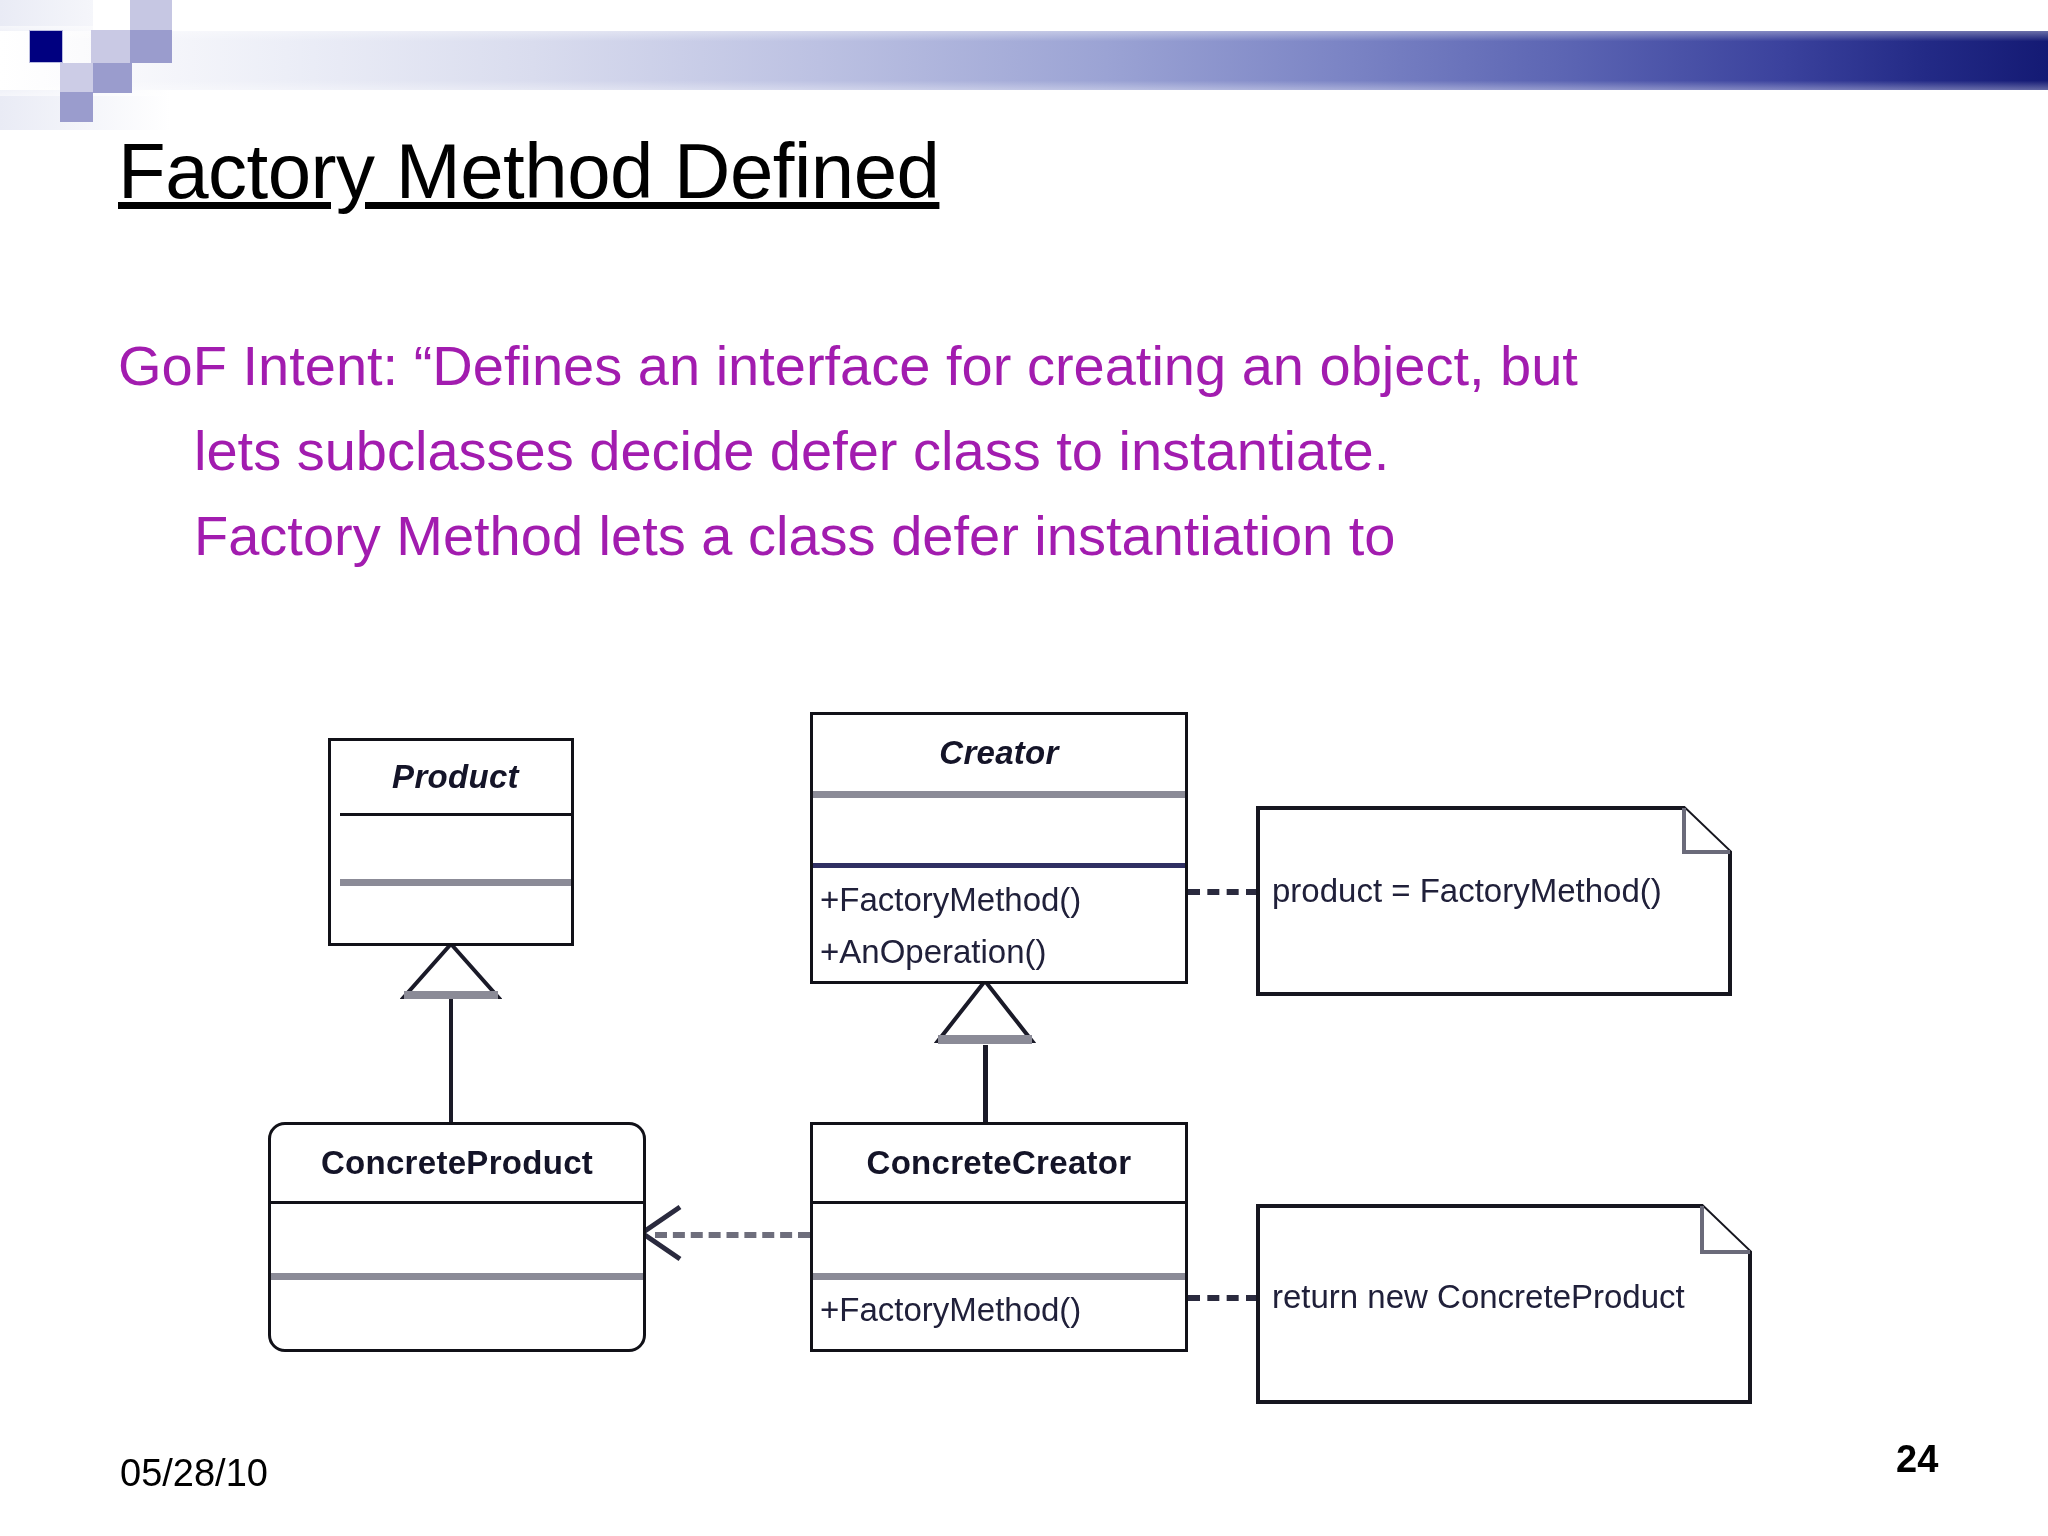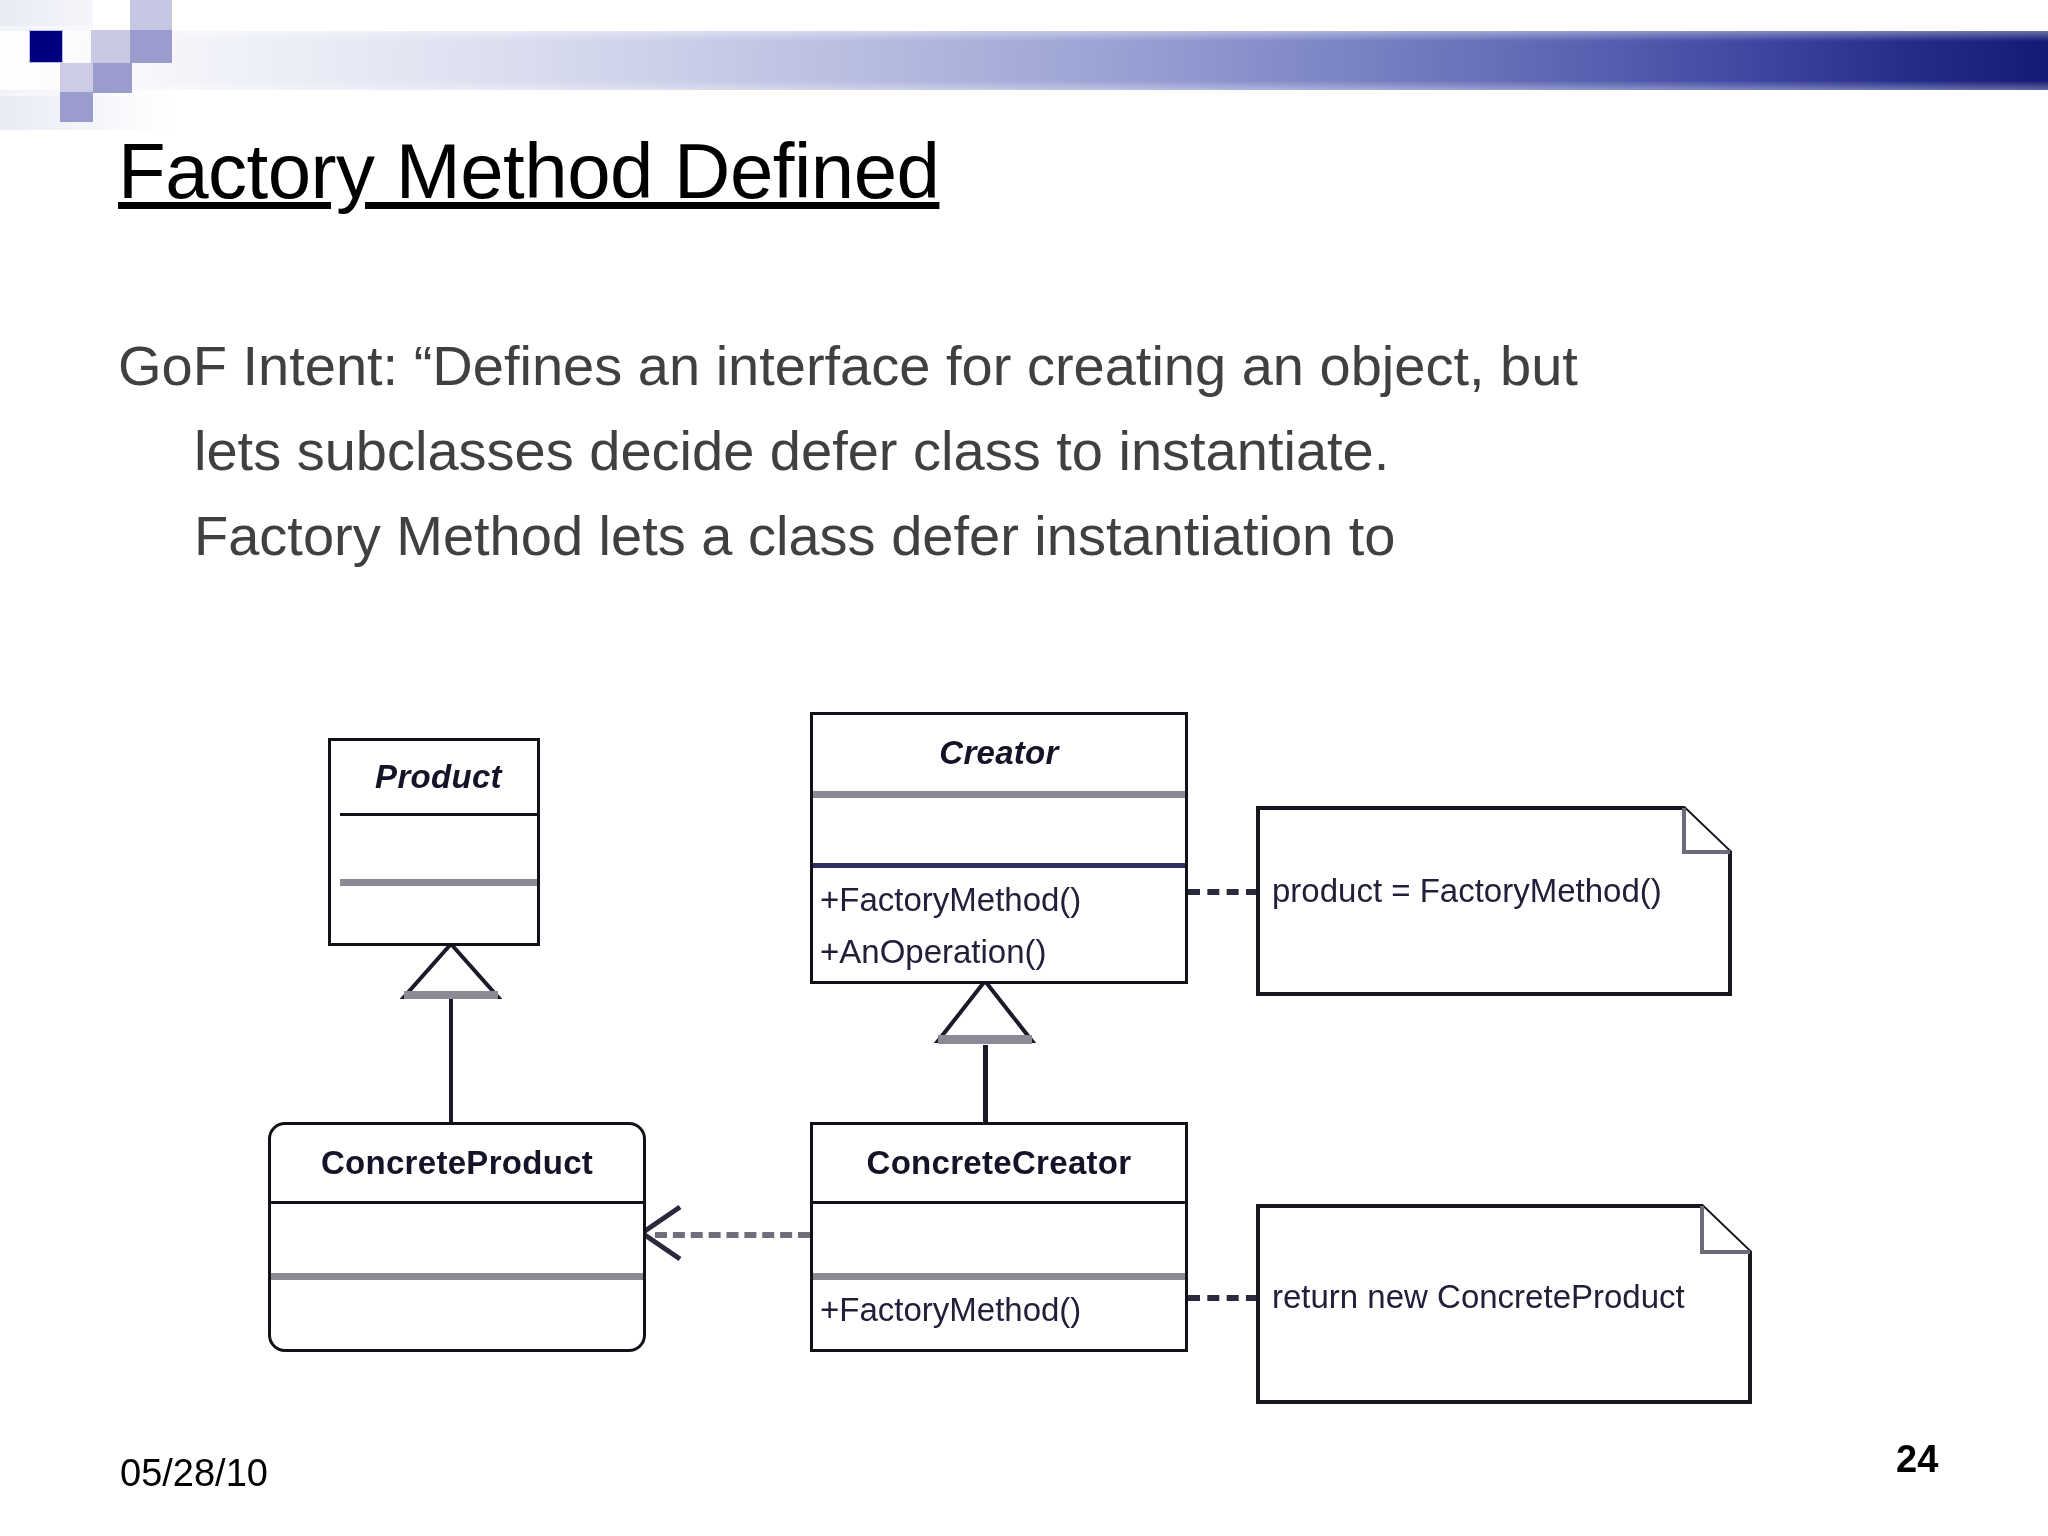--- a/index.html
+++ b/index.html
@@ -77,21 +77,21 @@
   }
 
   
   #body-text {
     position: absolute;
     left: 118px;
     top: 323px;
     width: 1800px;
     font-size: 56px;
     line-height: 85px;
-    color: #404040;
+    color: #a21caf;
   }
   #body-text .indent {
     display: block;
     padding-left: 76px;
     text-indent: 0;
   }
   #body-text .first {
     display: block;
     padding-left: 0;
   }
@@ -233,21 +233,21 @@
     </svg>
 
     <div class="dash-h" style="left:655px; top:1232px; width:155px; border-top:6px dashed #6e6e7c;"></div>
     <svg style="position:absolute; left:636px; top:1203px; width:50px; height:60px;" viewBox="0 0 50 60">
       <path d="M 44 4 L 6 30 L 44 56" fill="none" stroke="#2a2a3e" stroke-width="5"></path>
     </svg>
 
     <div class="dash-h" style="left:1130px; top:889px; width:128px; border-top:6px dashed #2a2a3e;"></div>
     <div class="dash-h" style="left:1130px; top:1295px; width:128px; border-top:6px dashed #2a2a3e;"></div>
 
-    <div class="uml-box" style="left:328px; top:738px; width:212px; height:208px;padding-left:9px;">
+    <div class="uml-box" style="left:328px; top:738px; width:246px; height:208px;padding-left:9px;">
       <div class="uml-compartment uml-name abstract" style="height:72px;">Product</div>
       <div class="uml-compartment sep-thin" style="height:66px;"></div>
       <div class="uml-compartment sep-thick" style="flex:1;"></div>
     </div>
 
     <div class="uml-box" style="left:810px; top:712px; width:378px; height:272px;">
       <div class="uml-compartment uml-name abstract" style="height:76px;">Creator</div>
       <div class="uml-compartment sep-thick" style="height:72px;"></div>
       <div class="uml-compartment" style="flex:1; border-top:5px solid #2f2f63; padding-top:6px;">
         <div class="uml-method">+FactoryMethod()</div>

